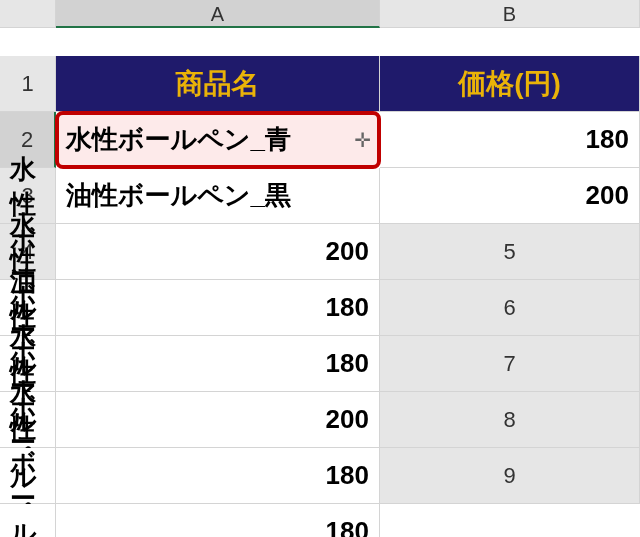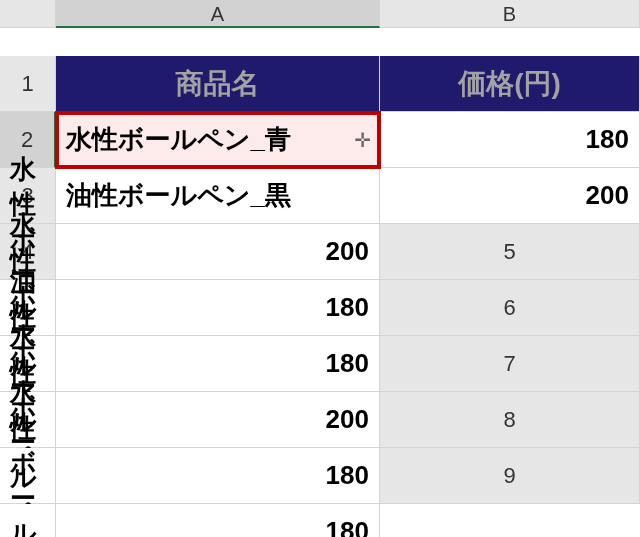--- a/index.html
+++ b/index.html
@@ -56,32 +56,33 @@
     align-items: center;
     padding: 0 10px;
     font-size: 26px;
     font-weight: bold;
     color: #000;
     background: #fff;
     position: relative;
   }
   .cell.header {
     background: #1f1a6b;
-    color: #a3a3a3;
+    color: #eab308;
     justify-content: center;
     font-size: 28px;
   }
   .cell.num {
     justify-content: flex-end;
   }
   .cell.selected {
     background: #fdeaea;
     outline: 4px solid #c00000;
     outline-offset: -3px;
     z-index: 2;
+    border-radius: 7px;
   }
   .cursor-cross {
     position: absolute;
     right: 8px;
     top: 50%;
     transform: translateY(-50%);
     font-size: 20px;
     color: #666;
     font-weight: normal;
   }

